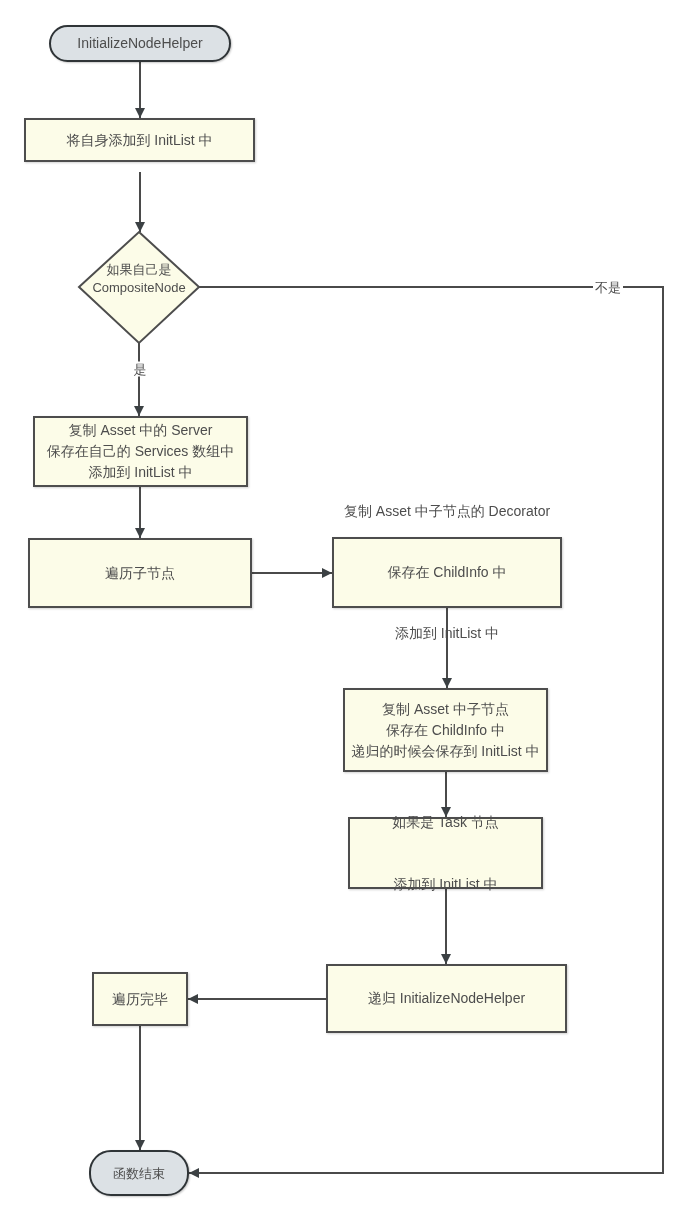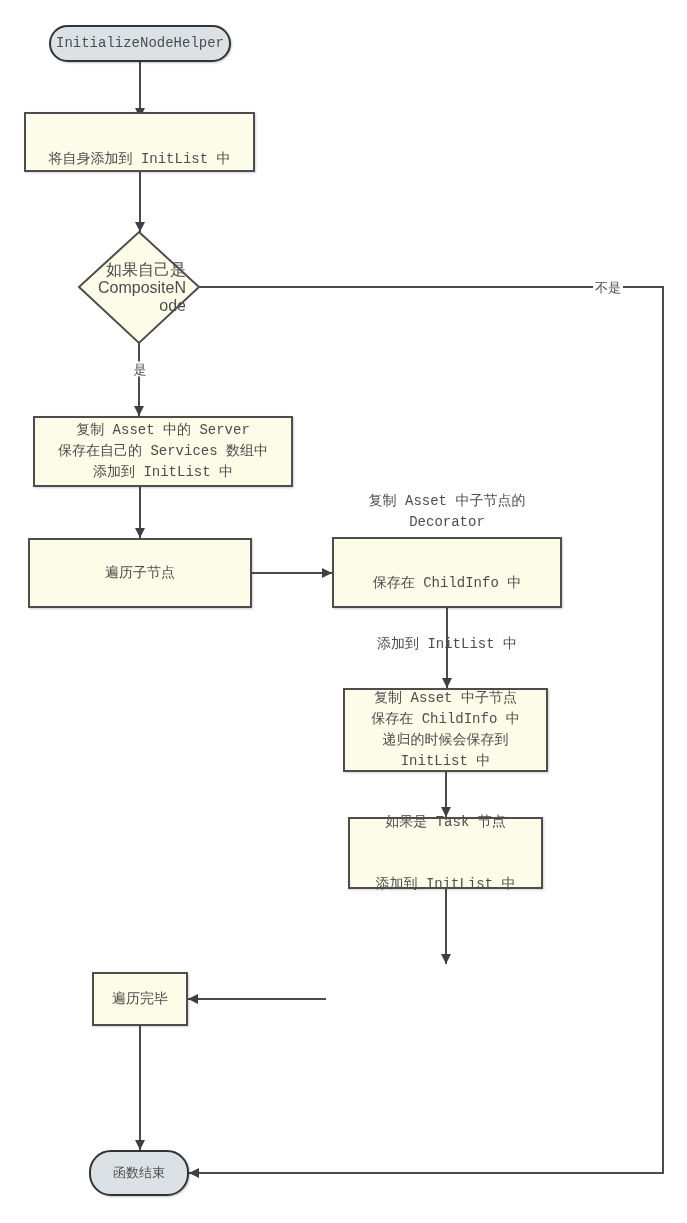--- a/index.html
+++ b/index.html
@@ -13,36 +13,35 @@
   }
   .edges { position:absolute; left:0; top:0; width:687px; height:1223px; }
   .edges polyline, .edges line {
     fill:none; stroke:#4a4a4a; stroke-width:2px;
   }
   .node {
     position:absolute; box-sizing:border-box;
     display:flex; flex-direction:column; align-items:center; justify-content:center;
     text-align:center; font-size:14px; line-height:21px;
     box-shadow:1px 1px 2px rgba(0,0,0,0.18);
-    font-family:Liberation Mono, monospace;
   }
   .process {
     background:#fcfce8;
     border:2px solid #4d4d4d;
   }
   .terminator {
     background:#dce1e5;
     border:2px solid #2f3437;
     border-radius:22px;
     box-shadow:1px 1px 2px rgba(0,0,0,0.22);
   }
   .decision-shape { position:absolute; left:0; top:0; overflow:visible; }
   .decision-text {
     position:absolute; left:92px; top:261px; width:94px;
-    text-align:right; font-size:16px; line-height:18px;
+    text-align:center; font-size:13px; line-height:18px;
     word-break:break-all;
   }
   .edge-label {
     position:absolute; transform:translate(-50%,-50%);
     background:#ffffff; padding:0 2px;
     font-size:13px; line-height:15px; color:#4d4d4d;
     white-space:nowrap;
   }
   .nline { display:block; width:100%; }
 </style>
@@ -71,33 +70,33 @@
   </svg>
 
   <svg class="decision-shape" width="687" height="1223" viewBox="0 0 687 1223" xmlns="http://www.w3.org/2000/svg">
     <polygon points="139,232 199,287 139,343 79,287" fill="#fcfce8" stroke="#4d4d4d" stroke-width="2"></polygon>
   </svg>
 
   <div class="node terminator" style="left:49px; top:25px; width:182px; height:37px;">
     <span>InitializeNodeHelper</span>
   </div>
 
-  <div class="node process" style="left:24px; top:112px; width:231px; height:60px;justify-content:flex-end;">
+  <div class="node process" style="left:24px; top:118px; width:231px; height:44px;">
     <span>将自身添加到 InitList 中</span>
   </div>
 
   <div class="decision-text">
     <span class="nline">如果自己是</span>
     <span class="nline">CompositeNode</span>
   </div>
 
   <div class="edge-label" style="left:140px; top:369px;">是</div>
   <div class="edge-label" style="left:608px; top:287px;">不是</div>
 
-  <div class="node process" style="left:33px; top:416px; width:260px; height:71px;">
+  <div class="node process" style="left:33px; top:416px; width:215px; height:71px;">
     <span class="nline">复制 Asset 中的 Server</span>
     <span class="nline">保存在自己的 Services 数组中</span>
     <span class="nline">添加到 InitList 中</span>
   </div>
 
   <div class="node process" style="left:28px; top:538px; width:224px; height:70px;">
     <span>遍历子节点</span>
   </div>
 
   <div class="node process" style="left:332px; top:537px; width:230px; height:71px;gap:40px;">
@@ -110,20 +109,23 @@
     <span class="nline">复制 Asset 中子节点</span>
     <span class="nline">保存在 ChildInfo 中</span>
     <span class="nline">递归的时候会保存到 InitList 中</span>
   </div>
 
   <div class="node process" style="left:348px; top:817px; width:195px; height:72px;gap:41px;">
     <span class="nline">如果是 Task 节点</span>
     <span class="nline">添加到 InitList 中</span>
   </div>
 
+  <div class="node process" style="left:326px; top:964px; width:241px; height:69px;">
+    <span>递归 InitializeNodeHelper</span>
+  </div>
 
   <div class="node process" style="left:92px; top:972px; width:96px; height:54px;">
     <span>遍历完毕</span>
   </div>
 
   <div class="node terminator" style="left:89px; top:1150px; width:100px; height:46px; font-size:13px;">
     <span>函数结束</span>
   </div>
 
 </div>

